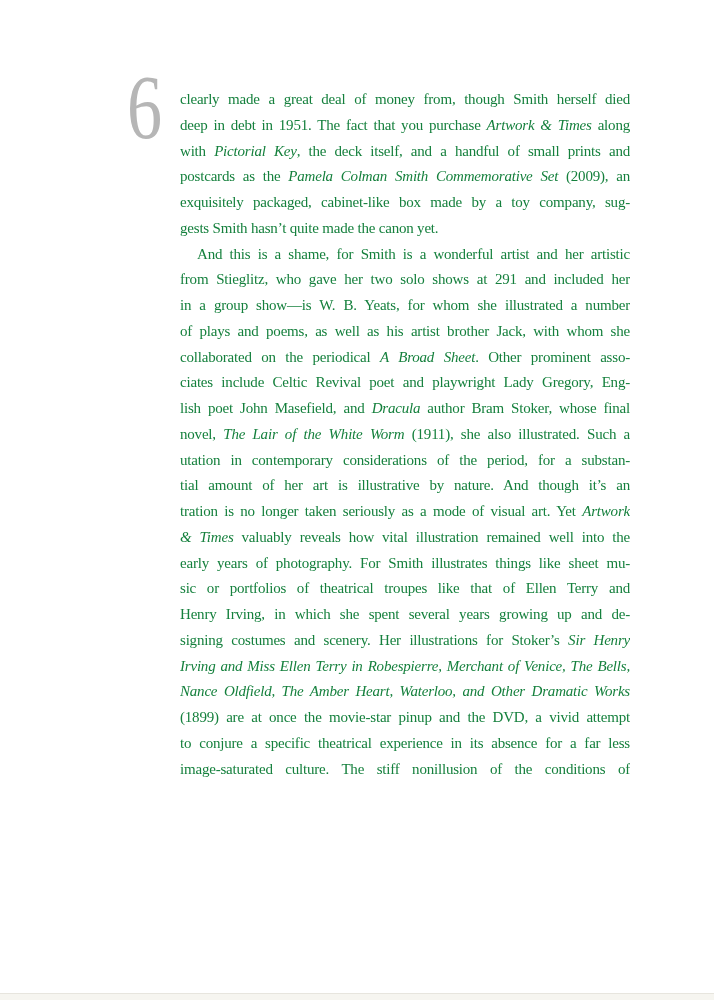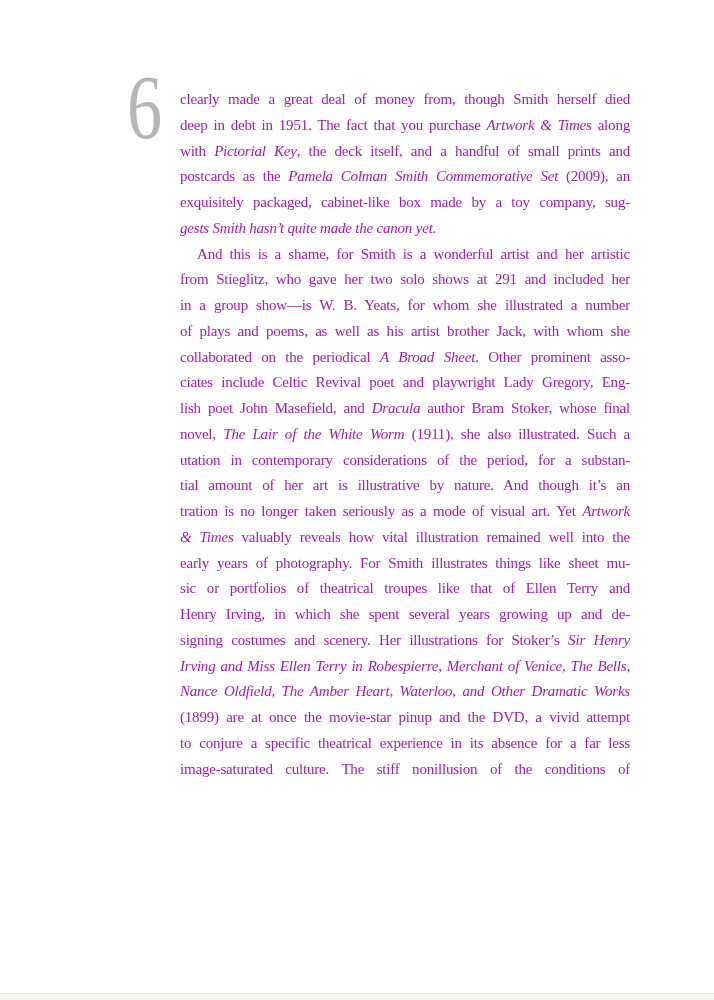--- a/index.html
+++ b/index.html
@@ -28,34 +28,33 @@
     color: #b6b6b6;
     transform: scaleX(0.78);
     transform-origin: 0 0;
     font-family: "Liberation Serif", serif;
   }
   .page-text {
     position: absolute;
     left: 180px;
     top: 87px;
     width: 450px;
-    color: #a21caf;
+    color: #15803d;
     font-size: 15px;
     letter-spacing: -0.2px;
   }
   .line {
     height: 25.75px;
     line-height: 25.75px;
     text-align: justify;
     text-align-last: justify;
     overflow: hidden;
   }
   .line-left {
     text-align-last: left;
-    font-style: italic;
   }
   .line-indent {
     text-indent: 17px;
   }
   .line em {
     font-style: italic;
     margin-top: 12px;
   }
   .footer-strip {
     position: absolute;

